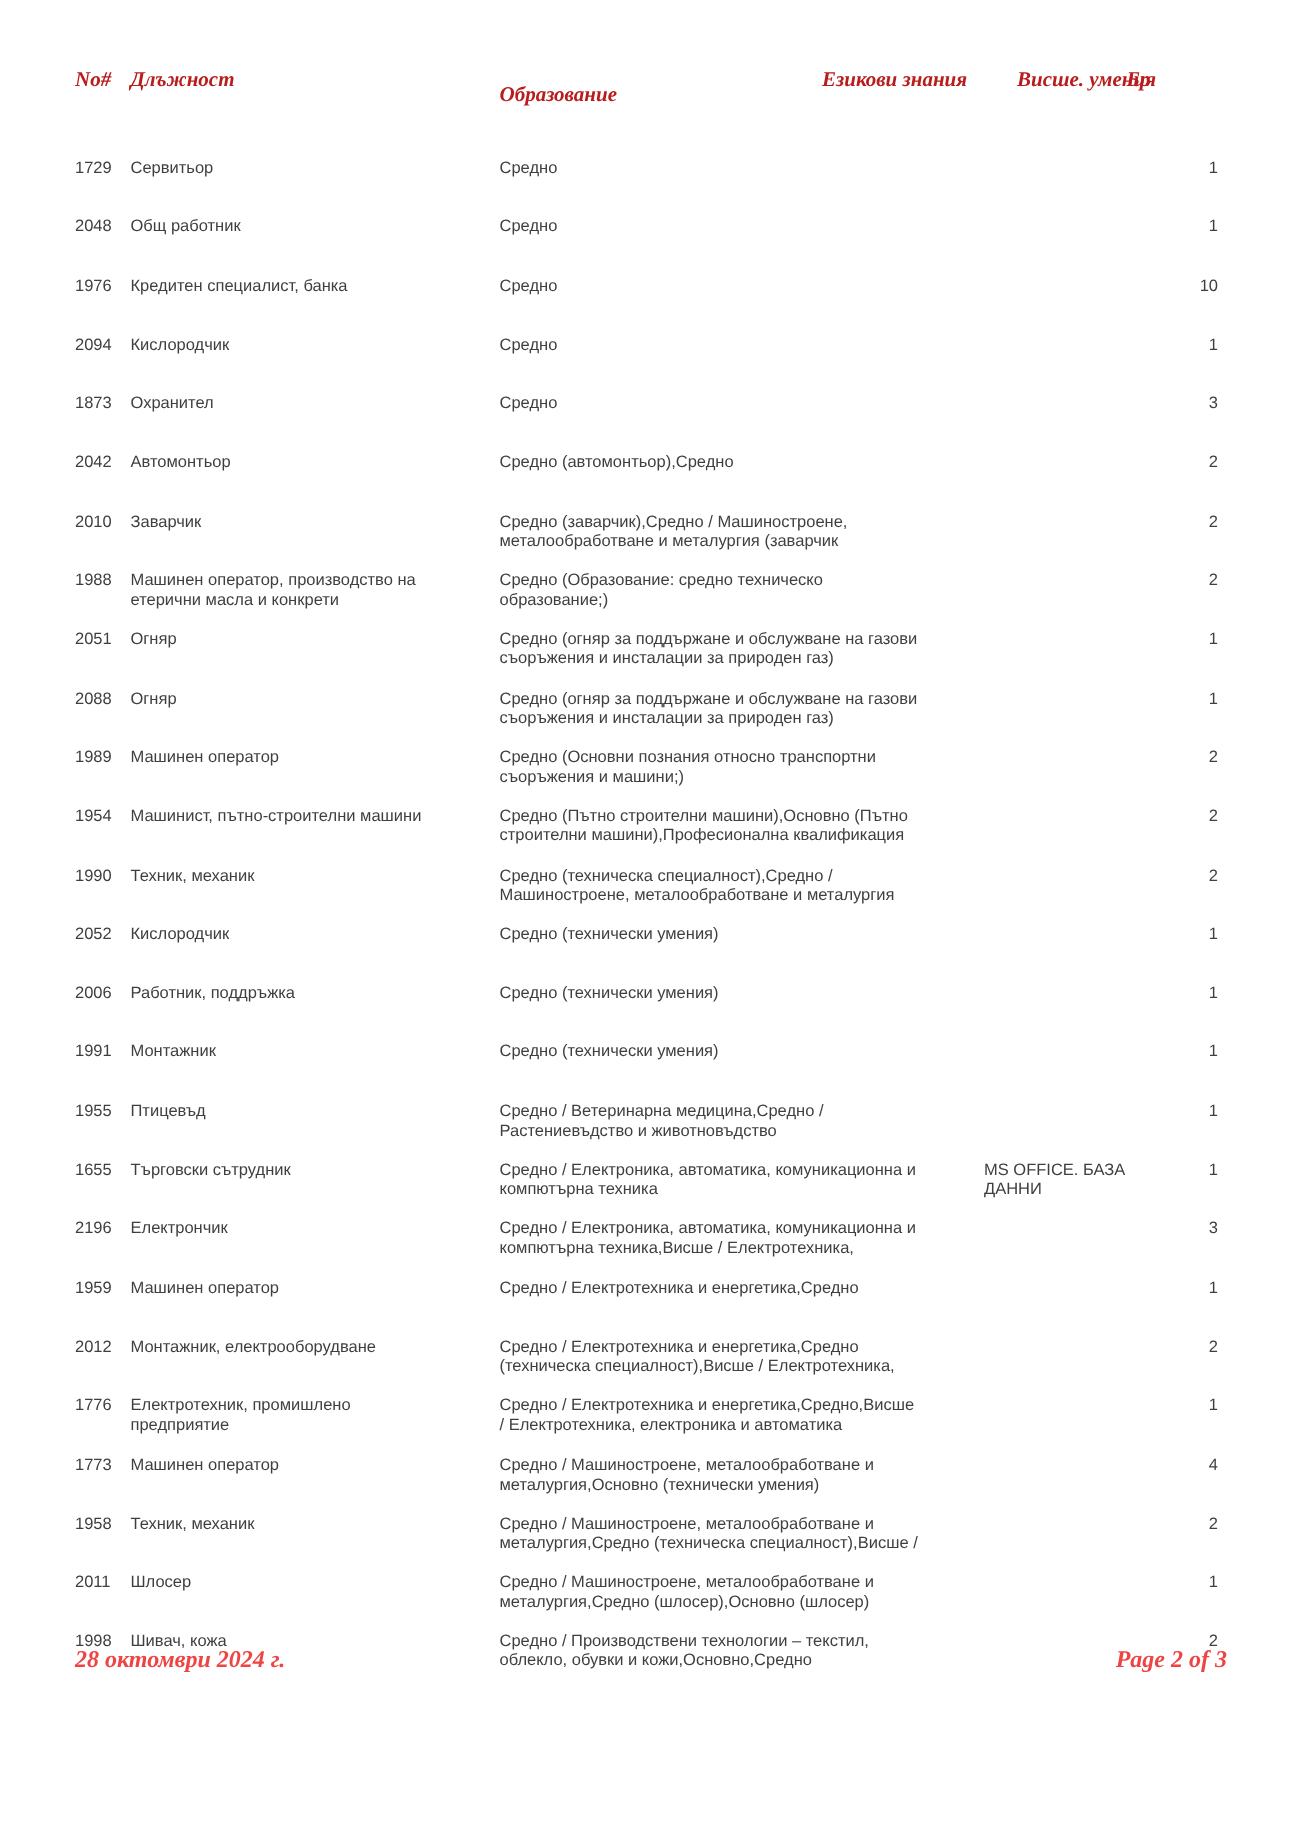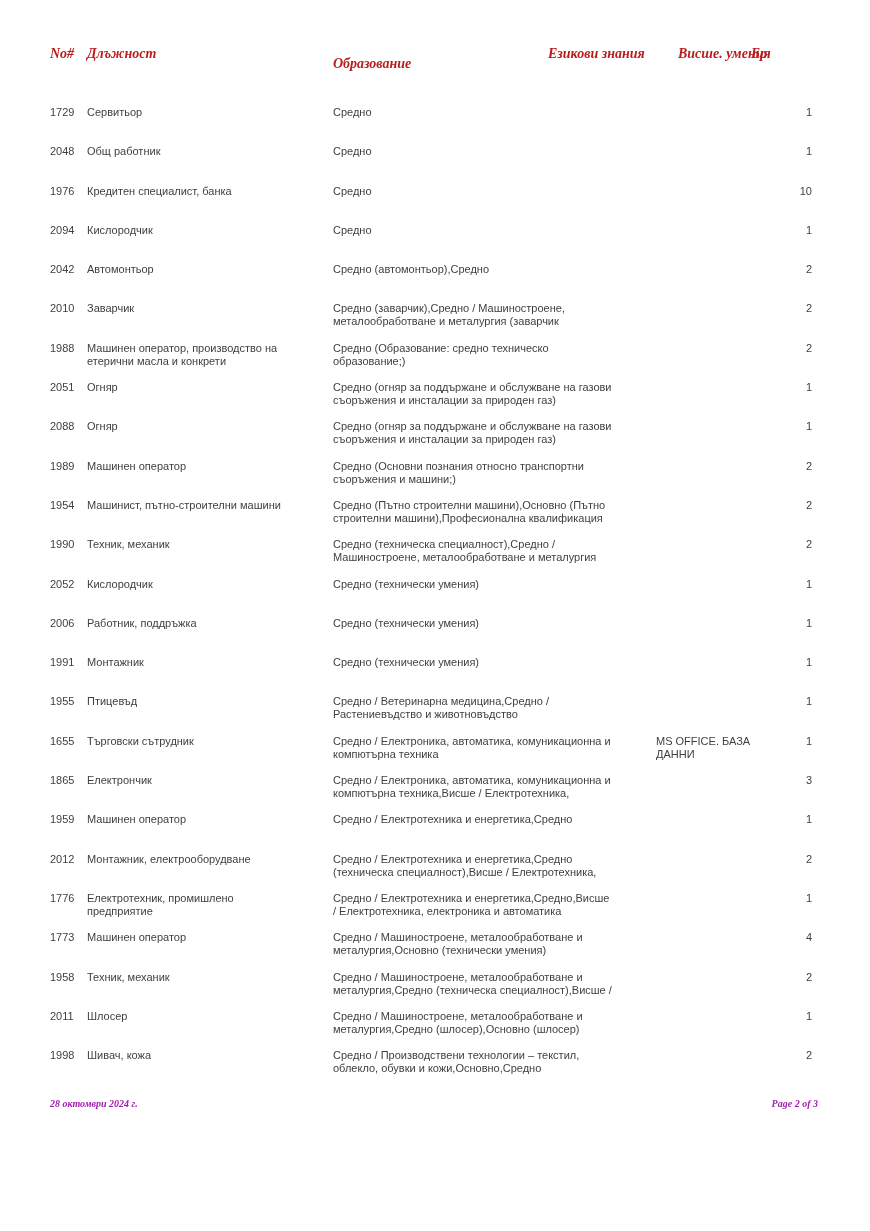--- a/index.html
+++ b/index.html
@@ -55,22 +55,22 @@
   td.cell-computer { width: 132px; padding-top: 13px; }
   td.cell-count    { width: 24px; text-align: right; padding-right: 6px; }
 
   
   .footer-date, .footer-page {
     position: absolute;
     top: 1098px;
     font-family: "Liberation Serif", serif;
     font-weight: bold;
     font-style: italic;
-    font-size: 10px;
-    color: #a21caf;
+    font-size: 16px;
+    color: #ef4444;
     white-space: nowrap;
   }
   .footer-date { left: 50px; }
   .footer-page { right: 52px; }
 </style>
 </head>
 <body>
 
 <div class="page">
 
@@ -107,20 +107,27 @@
           <td class="cell-count">10</td>
         </tr>
         <tr>
           <td class="cell-no">2094</td>
           <td class="cell-position">Кислородчик</td>
           <td class="cell-education">Средно</td>
           <td class="cell-computer"></td>
           <td class="cell-count">1</td>
         </tr>
         <tr>
+          <td class="cell-no">1873</td>
+          <td class="cell-position">Охранител</td>
+          <td class="cell-education">Средно</td>
+          <td class="cell-computer"></td>
+          <td class="cell-count">3</td>
+        </tr>
+        <tr>
           <td class="cell-no">2042</td>
           <td class="cell-position">Автомонтьор</td>
           <td class="cell-education">Средно (автомонтьор),Средно</td>
           <td class="cell-computer"></td>
           <td class="cell-count">2</td>
         </tr>
         <tr>
           <td class="cell-no">2010</td>
           <td class="cell-position">Заварчик</td>
           <td class="cell-education">Средно (заварчик),Средно / Машиностроене,
@@ -209,21 +216,21 @@
         <tr>
           <td class="cell-no">1655</td>
           <td class="cell-position">Търговски сътрудник</td>
           <td class="cell-education">Средно / Електроника, автоматика, комуникационна и
 компютърна техника</td>
           <td class="cell-computer">MS OFFICE. БАЗА
 ДАННИ</td>
           <td class="cell-count">1</td>
         </tr>
         <tr>
-          <td class="cell-no">1865</td>
+          <td class="cell-no">2196</td>
           <td class="cell-position">Електрончик</td>
           <td class="cell-education">Средно / Електроника, автоматика, комуникационна и
 компютърна техника,Висше / Електротехника,</td>
           <td class="cell-computer"></td>
           <td class="cell-count">3</td>
         </tr>
         <tr>
           <td class="cell-no">1959</td>
           <td class="cell-position">Машинен оператор</td>
           <td class="cell-education">Средно / Електротехника и енергетика,Средно</td>

